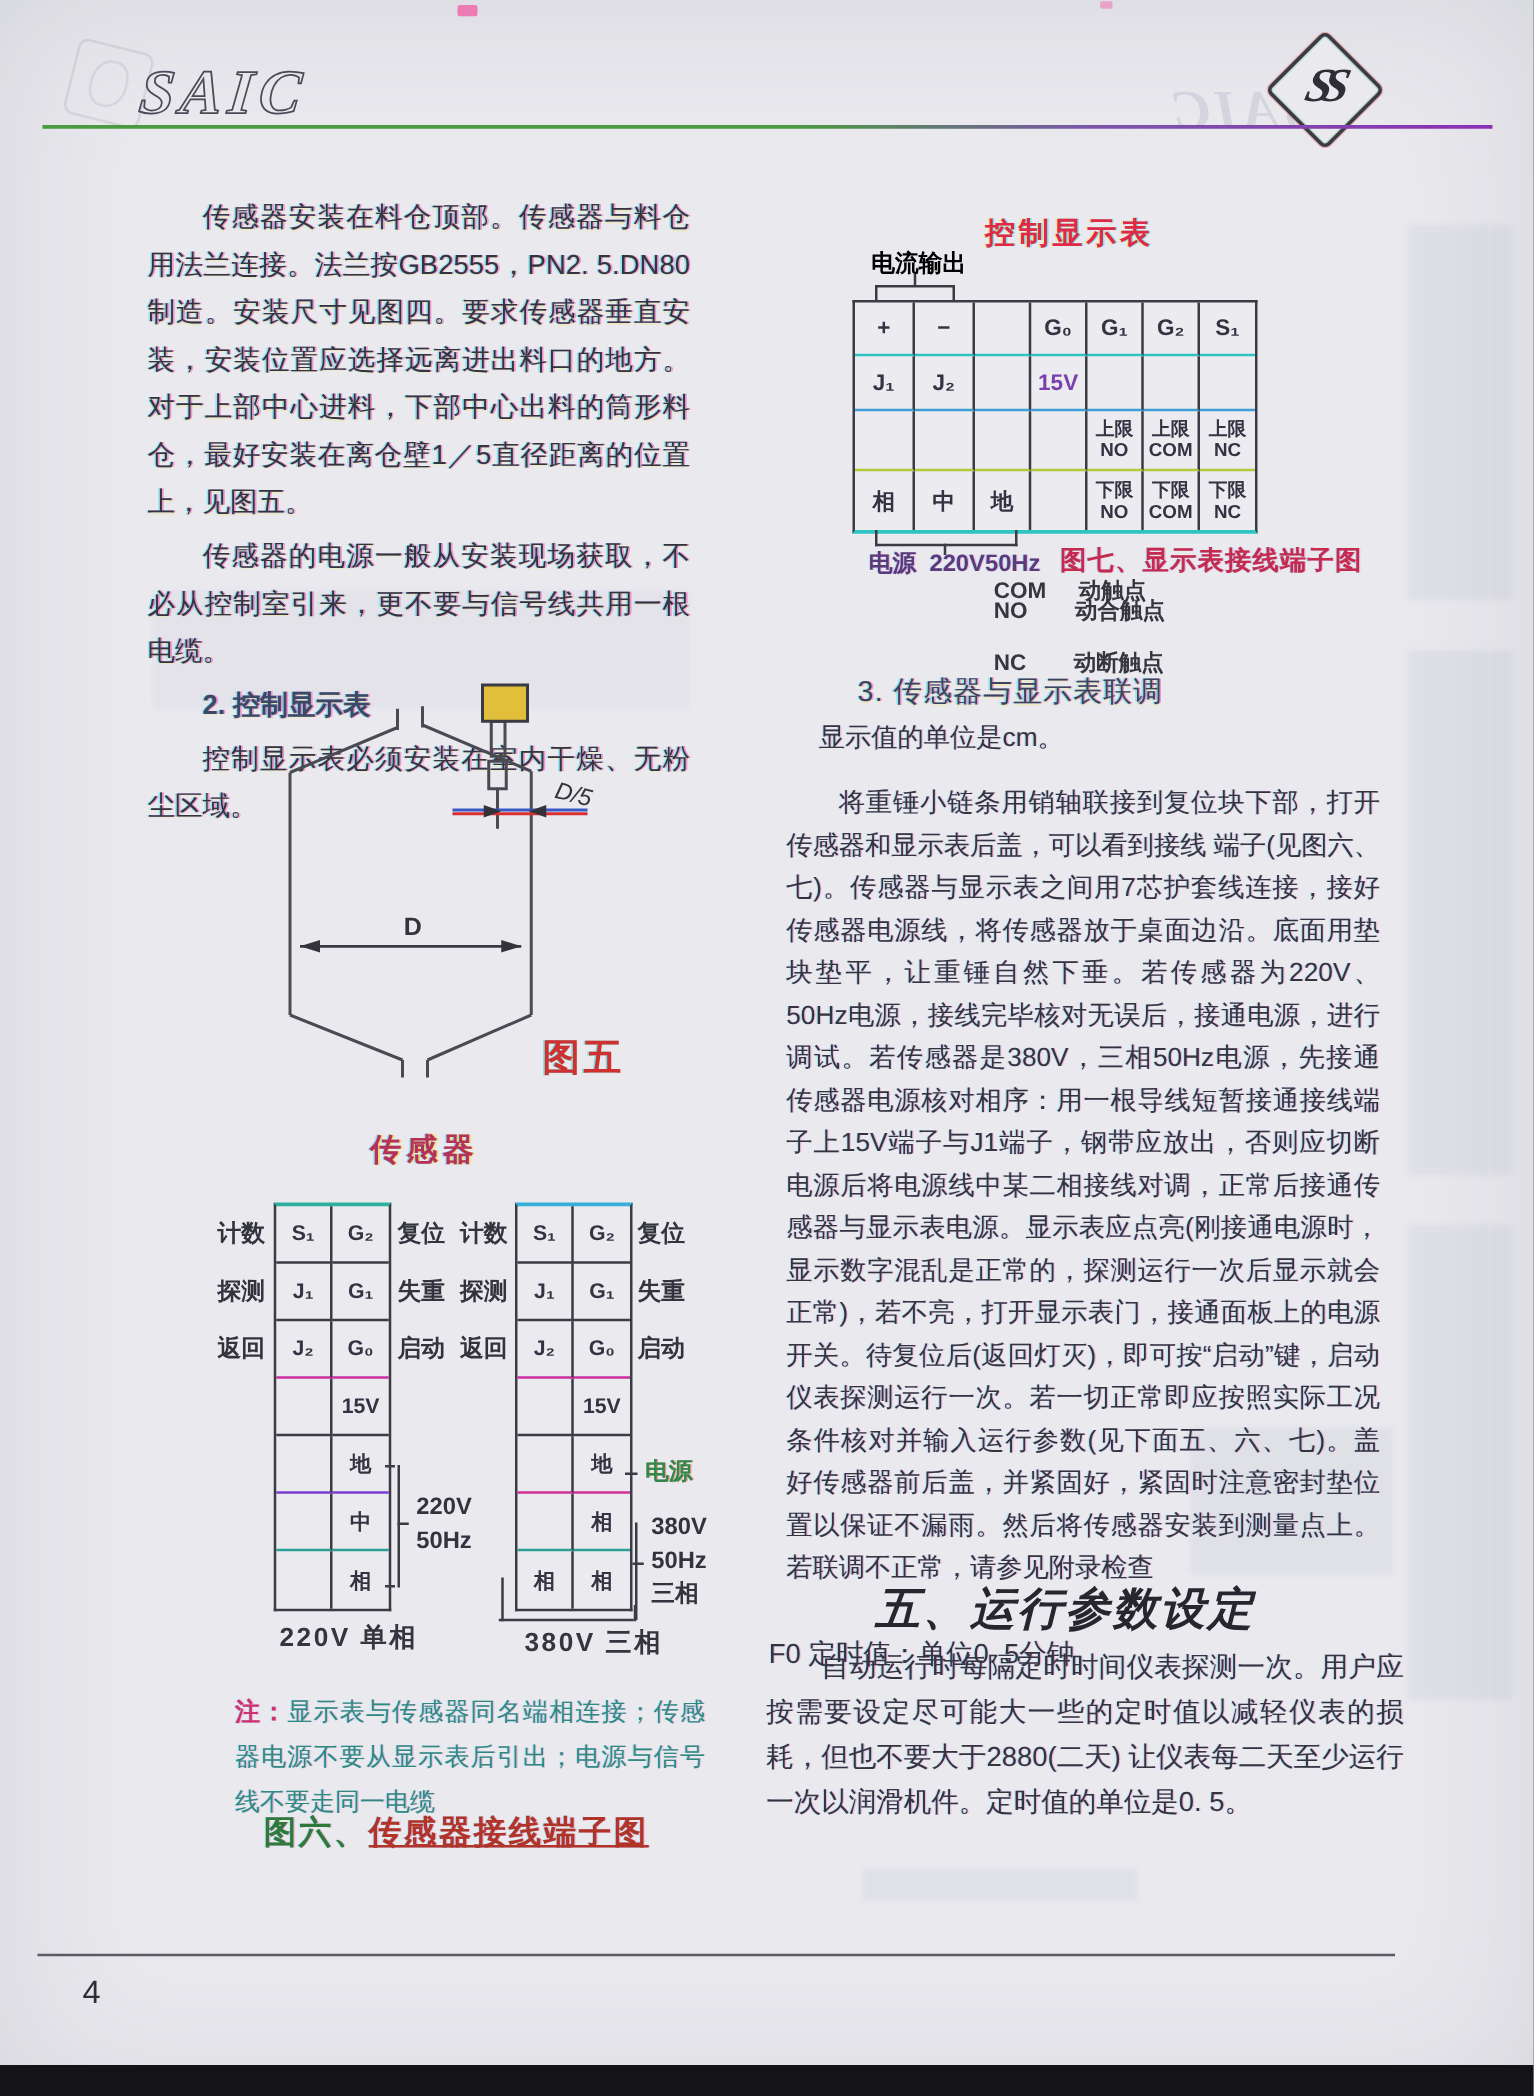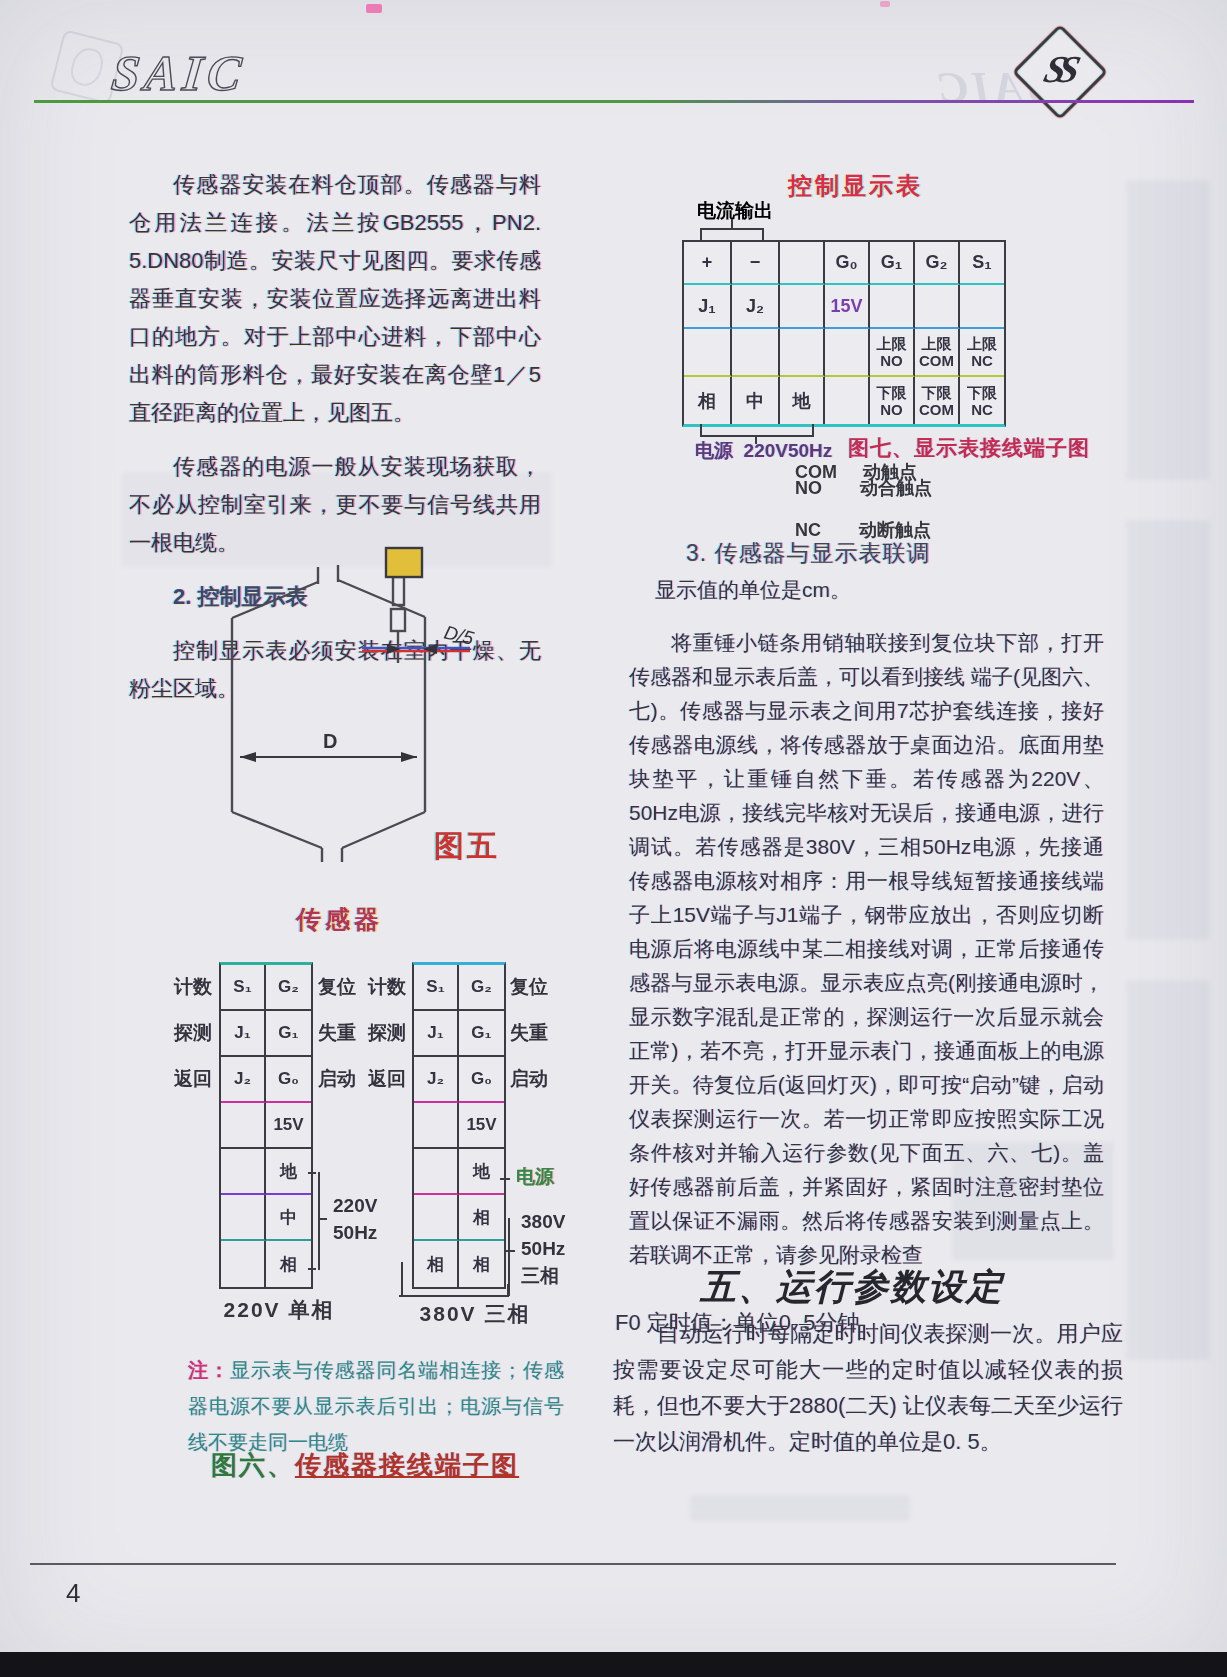--- a/index.html
+++ b/index.html
@@ -39,21 +39,21 @@
     left:1030px; top:47px; width:56px; height:48px; text-align:center;
     font-family:"Liberation Serif", serif; font-weight:bold; font-style:italic;
     font-size:38px; letter-spacing:-8px; color:#2e2e36; transform:skewX(-14deg);
   }
   .hrule{ left:34px; top:100px; width:1160px; height:3px;
     background:linear-gradient(90deg,#4a9a40 0%,#4a9a40 52%,#7a56a8 72%,#8b2fb5 100%); }
   .pink-mark{ background:#f06aaa; border-radius:2px; opacity:.85; }
 
   
   .colL{ left:113px; top:150px; width:444px; font-size:22px; line-height:38px; text-align:justify; }
-  .colL p{ margin:16px; text-indent:2em; }
+  .colL p{ margin:5px; text-indent:2em; }
   .h2line{ font-weight:bold; color:#3a4a66; }
   .colR-body{ left:613px; top:610px; width:507px; font-size:21px; line-height:34px; text-align:justify; }
   .colR-body p{margin:16px; text-indent:2em;}
   .unit-line{ left:655px; top:576px; font-size:21px;text-align:center; }
   .sec3-h{ left:686px; top:538px; font-size:23px; color:#3b4458; letter-spacing:1px; }
   .sec5-h{ left:700px; top:1263px; font-size:36px; font-weight:bold; color:#26262e; letter-spacing:2px;font-style:italic; }
   .f0-line{ left:615px; top:1308px; font-size:22px; }
   .sec5-body{ left:613px; top:1316px; width:510px; font-size:22px; line-height:36px; text-align:justify; }
   .sec5-body p{margin:0;text-indent:2em;}
 

